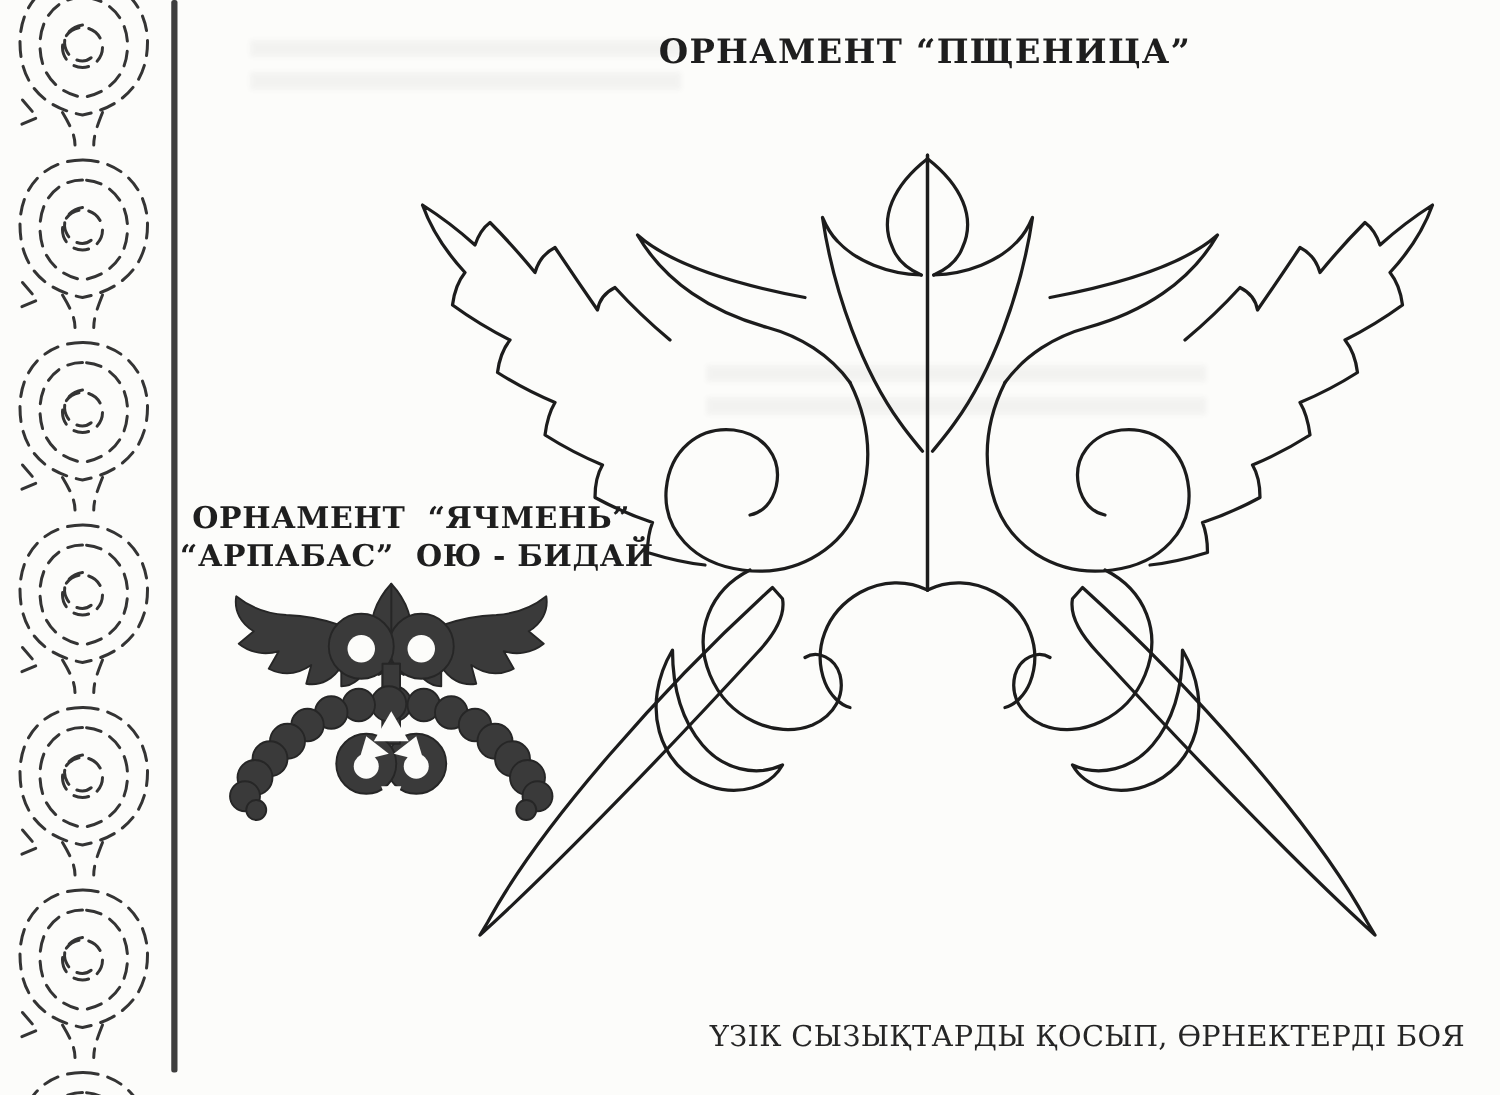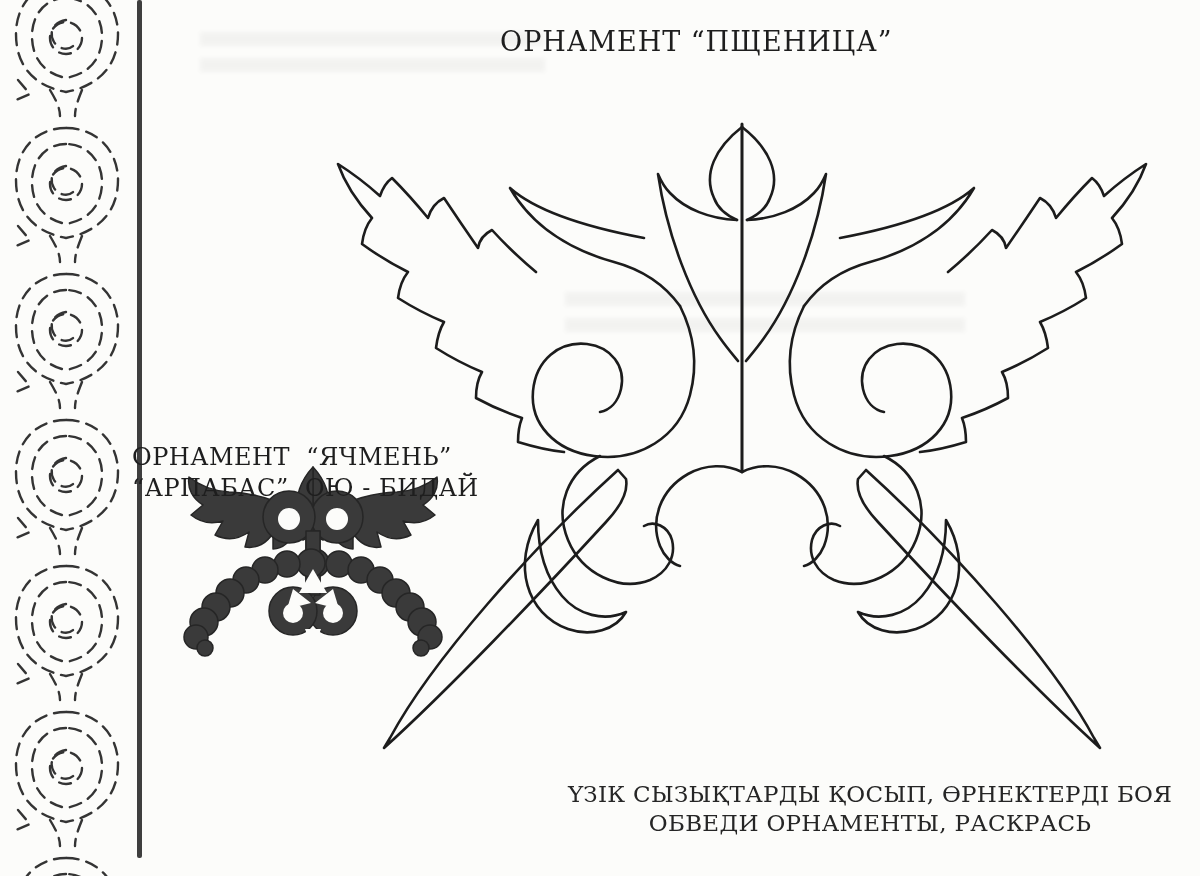--- a/index.html
+++ b/index.html
@@ -7,25 +7,25 @@
     width:1200px;height:876px;position:relative;overflow:hidden;
     background:#fcfcfa;
     font-family:"DejaVu Serif","Liberation Serif",serif;
     color:#1e1e1e;
   }
   .abs{position:absolute;}
   
   #border-strip{left:0;top:0;width:136px;height:876px;}
   #divider-line{left:137px;top:0;width:5px;height:858px;background:#3e3e3e;border-radius:2px;}
   
-  .title-block{text-align:left;font-weight:normal;line-height:1.3;}
+  .title-block{text-align:center;font-weight:bold;line-height:1.3;}
   .title-line{white-space:pre;display:block;}
   #wheat-title{left:500px;top:24px;width:480px;font-size:27px;letter-spacing:1px;}
-  #barley-title{left:132px;top:398px;width:370px;font-size:24px;letter-spacing:0.5px;margin-top:44px;}
-  #instruction-text{left:560px;top:780px;width:620px;font-size:23px;font-weight:normal;
+  #barley-title{left:144px;top:398px;width:370px;font-size:24px;letter-spacing:0.5px;}
+  #instruction-text{left:560px;top:816px;width:620px;font-size:23px;font-weight:normal;
     text-align:center;line-height:1.25;letter-spacing:0.3px;color:#262626;}
   
   #barley-ornament{left:168px;top:458px;width:290px;height:200px;}
   #wheat-ornament{left:0;top:0;width:1200px;height:876px;}
   
   .bleed{opacity:0.05;filter:blur(2px);background:
     repeating-linear-gradient(180deg,#555 0 14px,transparent 14px 26px);}
   #bleed-top{left:200px;top:32px;width:345px;height:42px;}
   #bleed-mid{left:565px;top:292px;width:400px;height:46px;}
   svg{display:block;}
@@ -149,14 +149,13 @@
   <span class="title-line">ОРНАМЕНТ “ПЩЕНИЦА”</span>
 </div>
 
 <div class="abs title-block" id="barley-title">
   <span class="title-line">ОРНАМЕНТ  “ЯЧМЕНЬ”</span>
   <span class="title-line">“АРПАБАС”  ОЮ - БИДАЙ</span>
 </div>
 
 <div class="abs" id="instruction-text">
   <span class="title-line">ҮЗІК СЫЗЫҚТАРДЫ ҚОСЫП, ӨРНЕКТЕРДІ БОЯ</span>
-  <span class="title-line">ОБВЕДИ ОРНАМЕНТЫ, РАСКРАСЬ</span>
 </div>
 
 </body></html>

